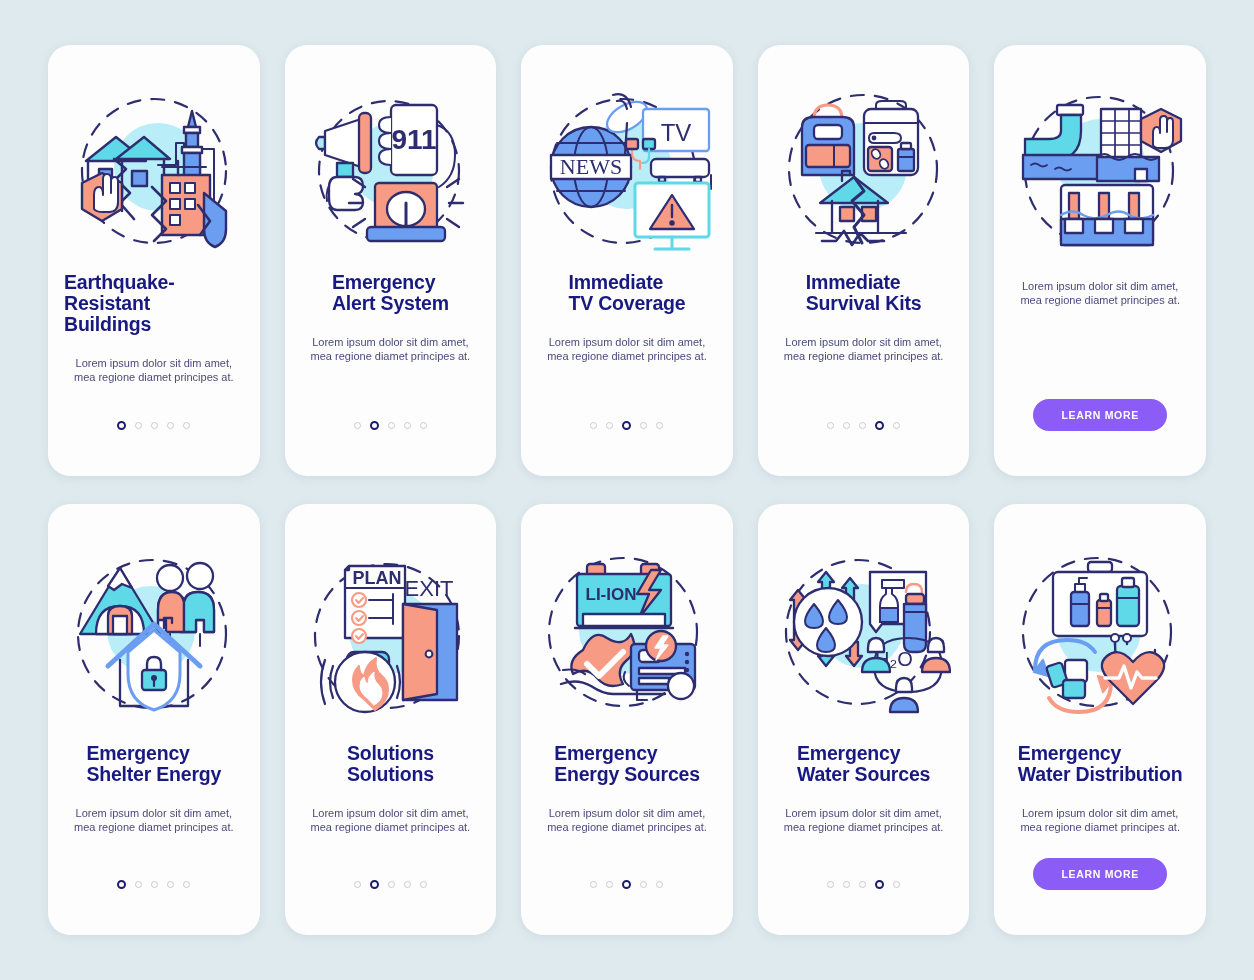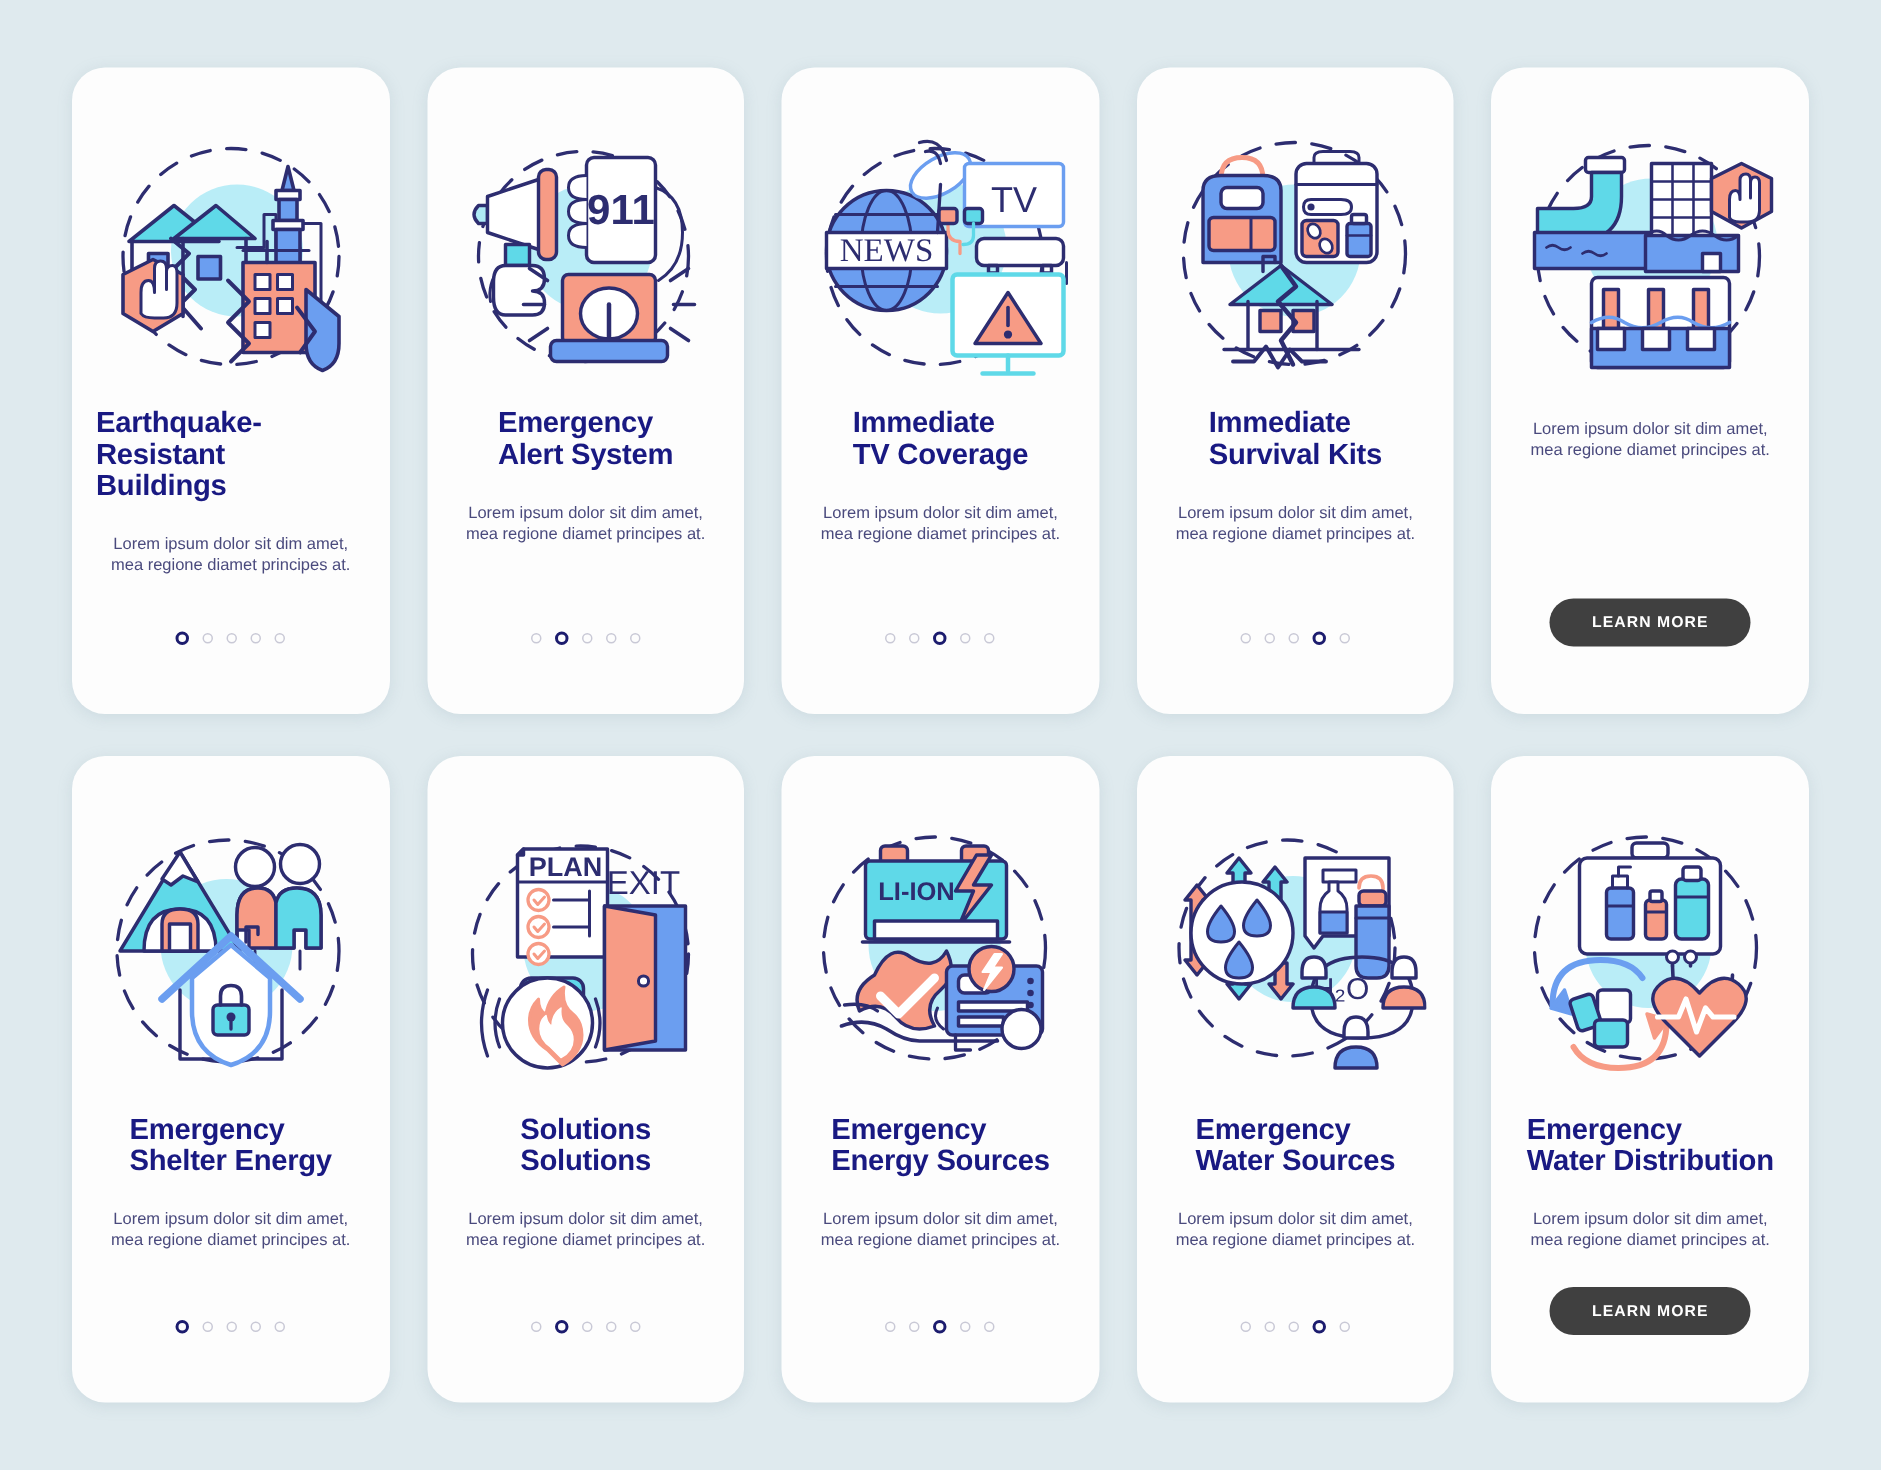--- a/index.html
+++ b/index.html
@@ -49,21 +49,21 @@
     line-height:1.3;
     text-align:center;
     margin-top:21px;
     max-width:178px;
   }
   .spacer{flex:1;}
   .dots{display:flex;gap:9px;align-items:center;justify-content:center;margin-bottom:24px;}
   .dot{width:7px;height:7px;border-radius:50%;border:1.3px solid #c9c9d6;box-sizing:border-box;}
   .dot.active{width:9px;height:9px;border:2.4px solid #1c1c6e;}
   .learn{
-    background:#404040;color:#ffffff;
+    background:#8b5cf6;color:#ffffff;
     border:none;border-radius:16px;
     font-size:10.5px;font-weight:bold;
     letter-spacing:.7px;
     padding:10px 28px;
     margin-bottom:23px;
     cursor:pointer;
     font-family:"Liberation Sans", sans-serif;
   }
 </style>
 </head>

